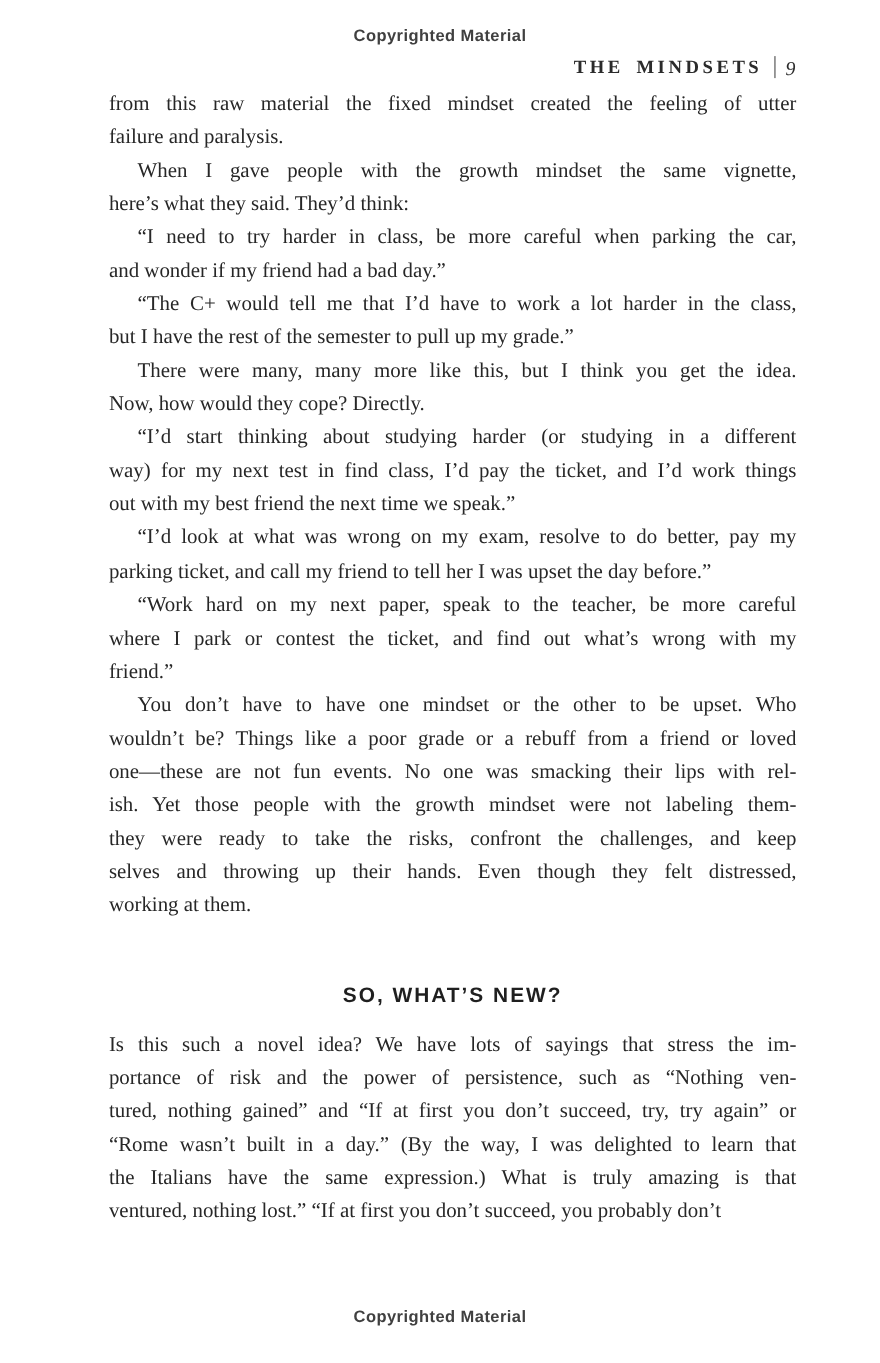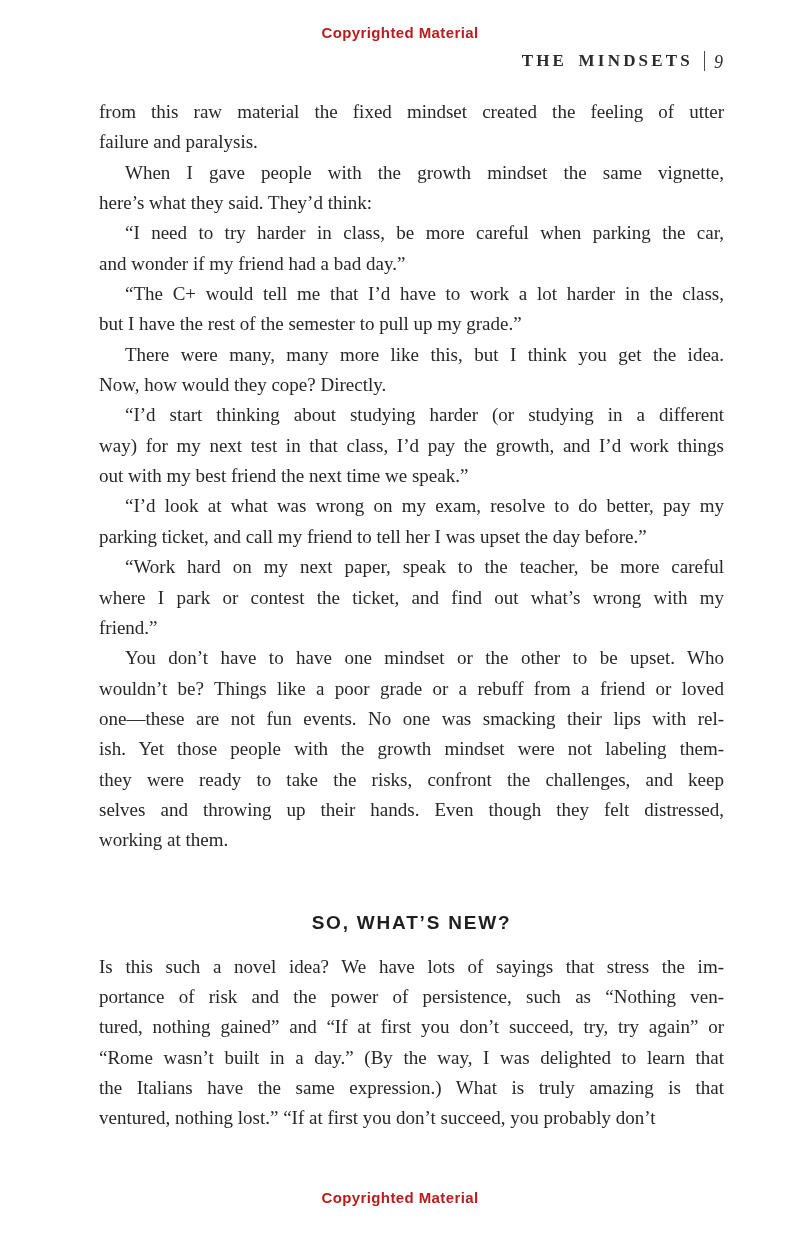--- a/index.html
+++ b/index.html
@@ -17,21 +17,21 @@
   }
   .copyright {
     position: absolute;
     left: 0;
     width: 100%;
     text-align: center;
     font-family: "Liberation Sans", sans-serif;
     font-weight: 700;
     font-size: 15px;
     letter-spacing: 0.4px;
-    color: #b91c1c;
+    color: #404040;
   }
   .copyright-top { top: 24px; }
   .copyright-bottom { top: 1189px; }
 
   .running-header {
     position: absolute;
     top: 48px;
     right: 77px;
     display: flex;
     align-items: center;
@@ -56,21 +56,21 @@
     font-family: "Liberation Serif", serif;
     font-style: italic;
     font-size: 18px;
     color: #2b2b2b;
     padding-top: 2px;
   }
 
   .page-body {
     position: absolute;
     left: 99px;
-    top: 97px;
+    top: 80px;
     width: 625px;
     font-size: 19px;
     line-height: 30.35px;
     color: #272727;
   }
   .paragraph { margin: 0; }
   .line {
     white-space: nowrap;
     overflow: hidden;
     text-align: justify;
@@ -125,21 +125,21 @@
       <div class="paragraph">
         <div class="line line-indent">“The C+ would tell me that I’d have to work a lot harder in the class,</div>
         <div class="line line-last">but I have the rest of the semester to pull up my grade.”</div>
       </div>
       <div class="paragraph">
         <div class="line line-indent">There were many, many more like this, but I think you get the idea.</div>
         <div class="line line-last">Now, how would they cope? Directly.</div>
       </div>
       <div class="paragraph">
         <div class="line line-indent">“I’d start thinking about studying harder (or studying in a different</div>
-        <div class="line">way) for my next test in that class, I’d pay the growth, and I’d work things</div>
+        <div class="line">way) for my next test in find class, I’d pay the ticket, and I’d work things</div>
         <div class="line line-last">out with my best friend the next time we speak.”</div>
       </div>
       <div class="paragraph">
         <div class="line line-indent">“I’d look at what was wrong on my exam, resolve to do better, pay my</div>
         <div class="line line-last">parking ticket, and call my friend to tell her I was upset the day before.”</div>
       </div>
       <div class="paragraph">
         <div class="line line-indent">“Work hard on my next paper, speak to the teacher, be more careful</div>
         <div class="line">where I park or contest the ticket, and find out what’s wrong with my</div>
         <div class="line line-last">friend.”</div>

